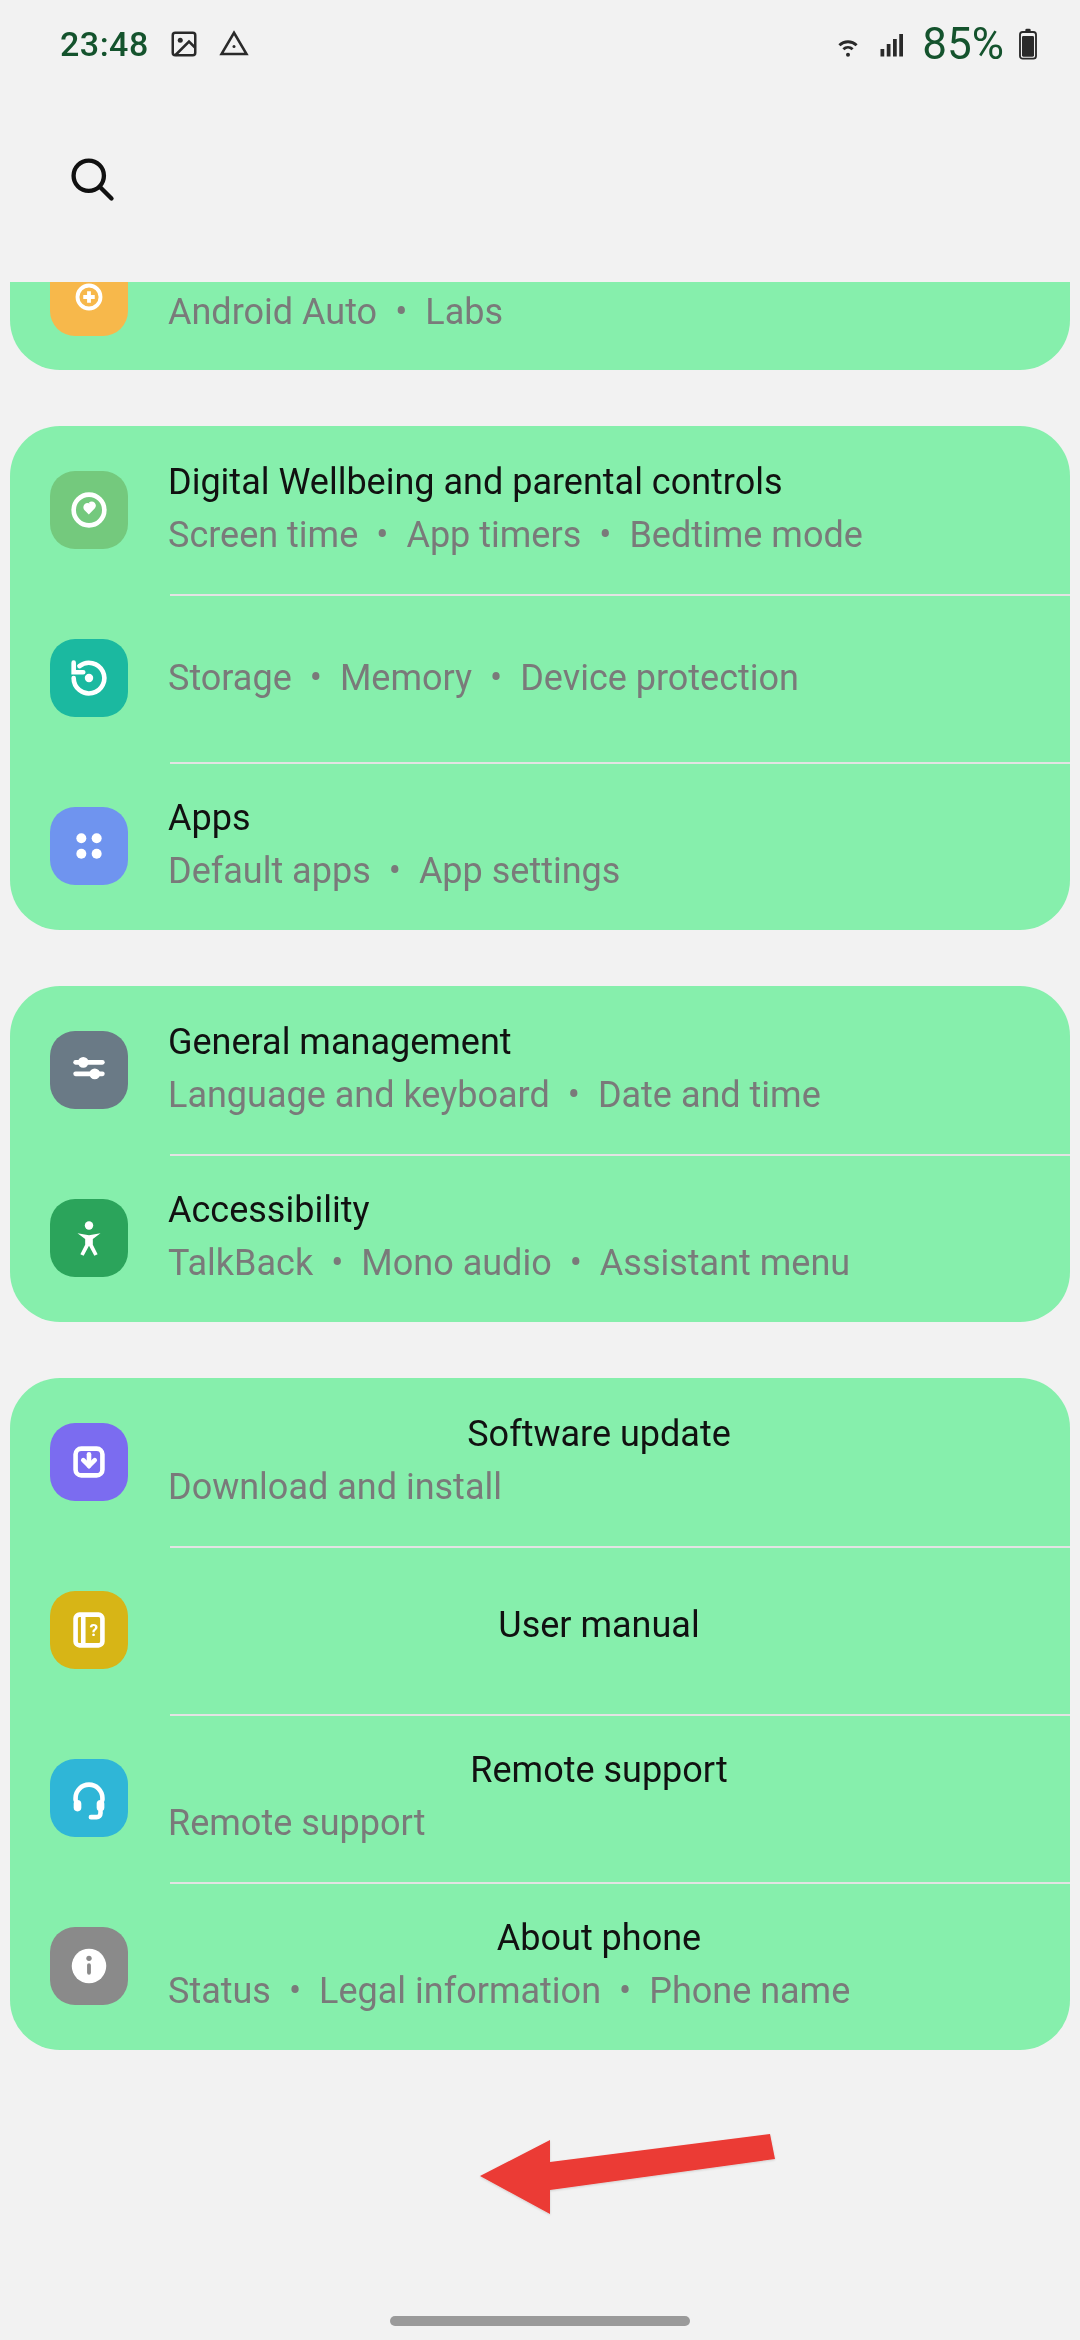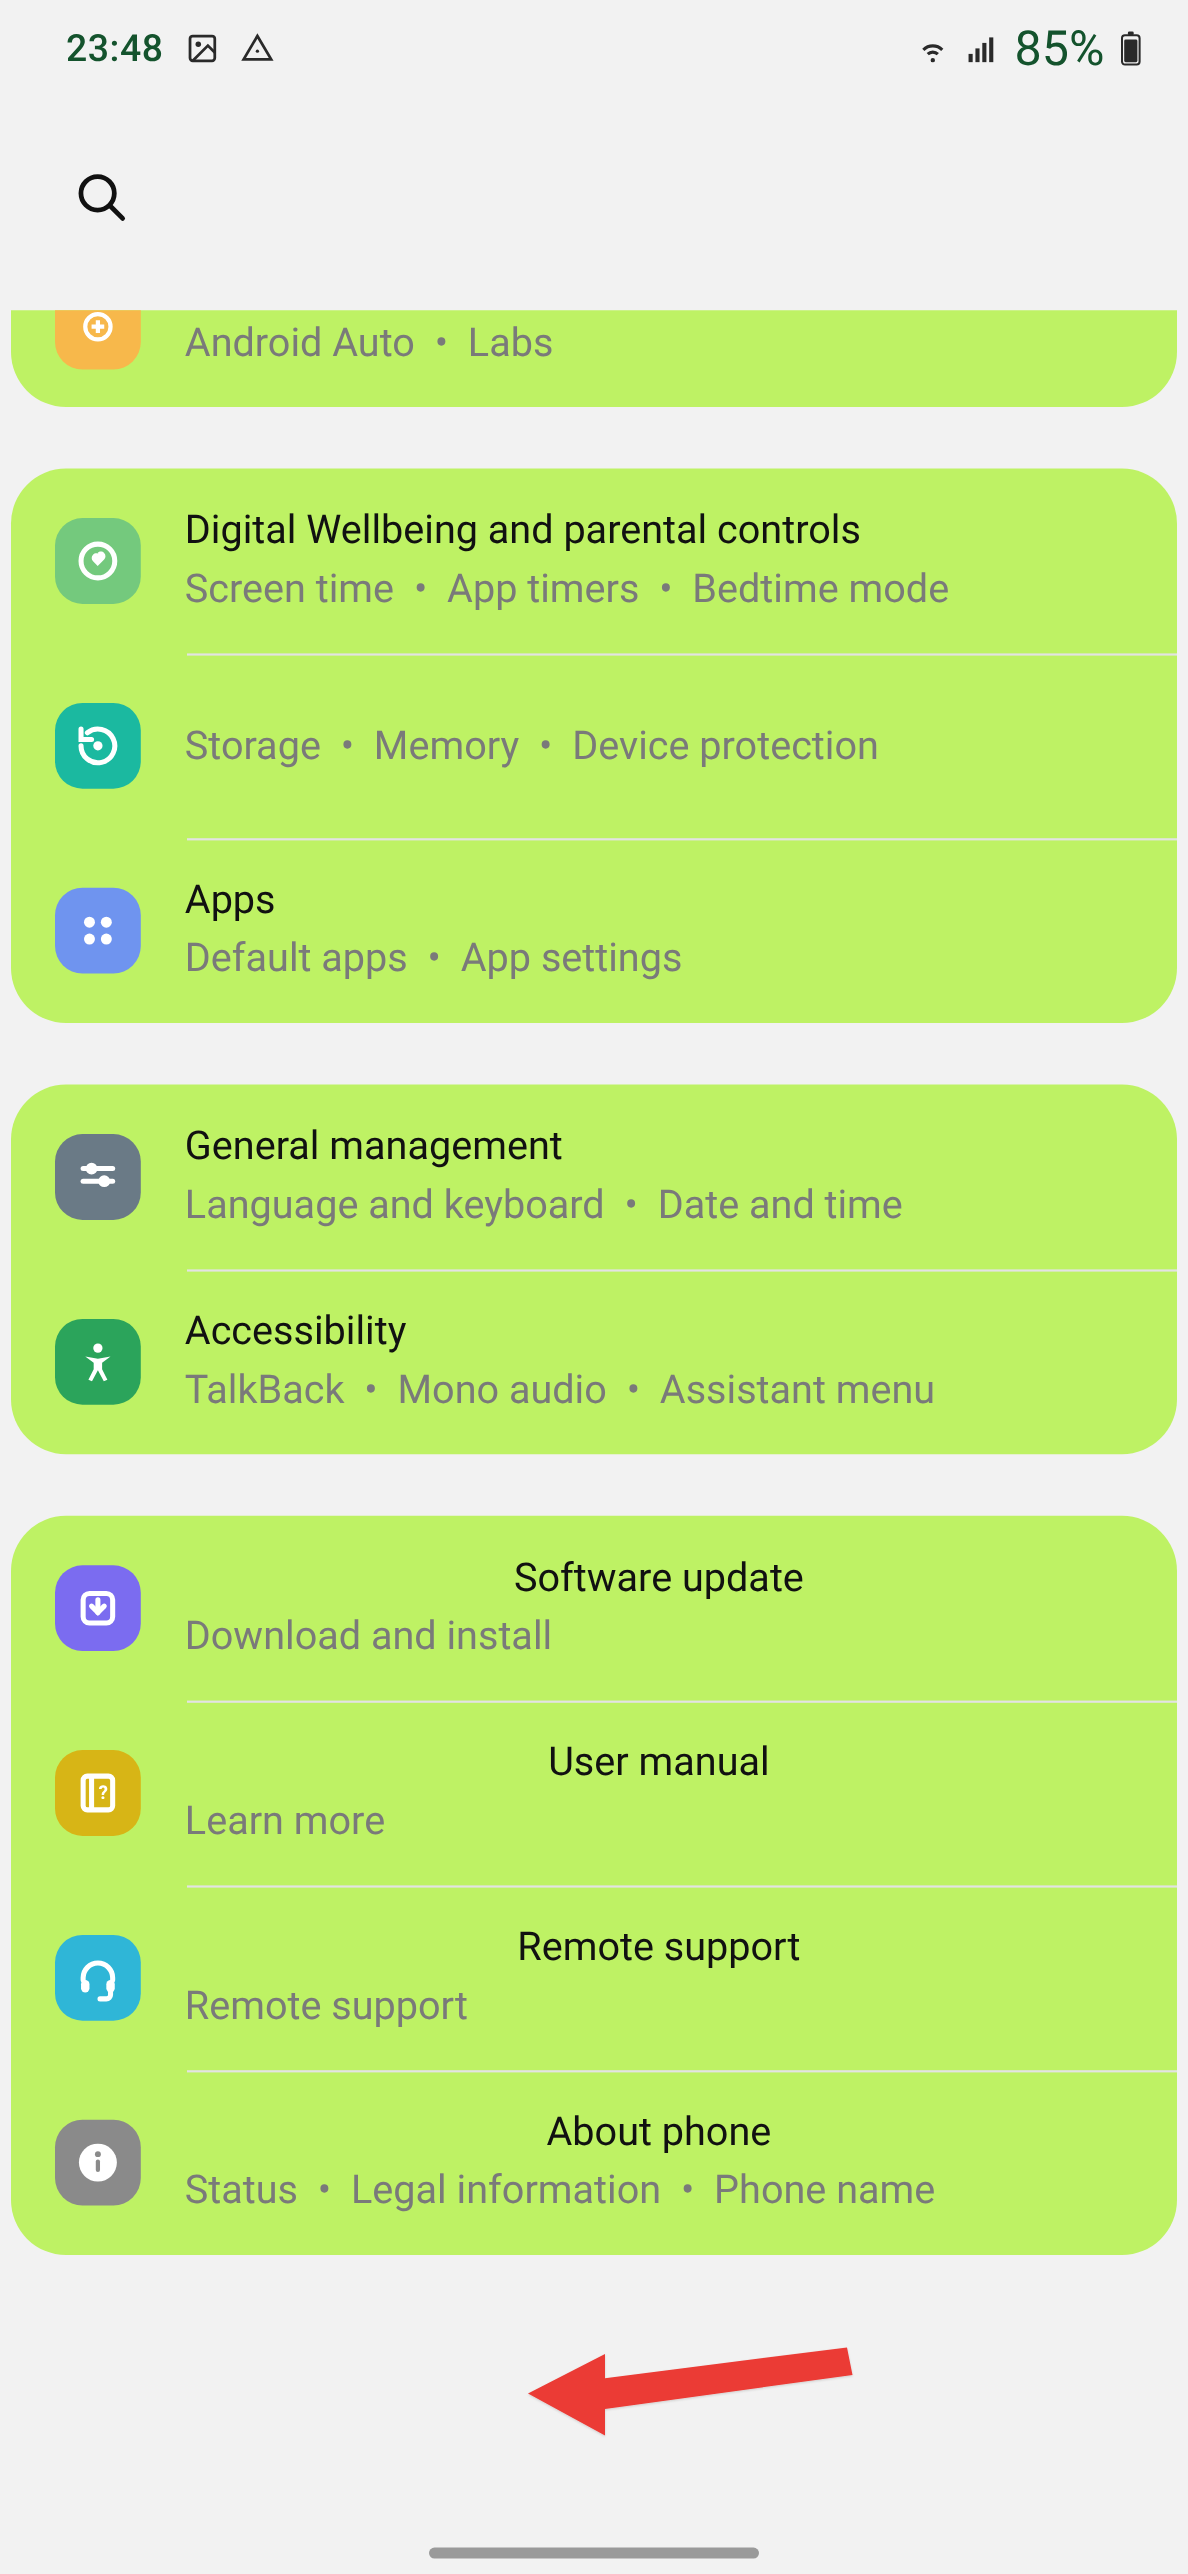--- a/index.html
+++ b/index.html
@@ -41,21 +41,21 @@
   }
   .search-btn {
     width: 64px; height: 64px;
     display: flex; align-items: center; justify-content: center;
     background: transparent; border: none;
   }
 
   
   .content { padding: 0 10px 40px 10px; }
   .group {
-    background: #bef264;
+    background: #86efac;
     border-radius: 50px;
     margin-bottom: 56px;
     overflow: hidden;
   }
   .group.partial-top {
     border-top-left-radius: 0;
     border-top-right-radius: 0;
     margin-top: 0;
   }
   .group:last-child { margin-bottom: 0; text-align: center; }
@@ -336,23 +336,20 @@
     <div class="item">
       <div class="item-icon ic-manual">
         <svg viewBox="0 0 24 24" fill="none" stroke="#fff" stroke-width="2.4">
             <rect x="5" y="4" width="14" height="16" rx="2"></rect>
             <line x1="9" y1="4" x2="9" y2="20"></line>
             <text x="14.5" y="15" font-size="9" fill="#fff" stroke="none" text-anchor="middle" font-weight="bold">?</text>
           </svg>
       </div>
       <div class="item-text">
         <div class="item-title">User manual</div>
-        <div class="item-sub">
-          <span>Learn more</span>
-        </div>
       </div>
     </div>
     <div class="item">
       <div class="item-icon ic-remote">
         <svg viewBox="0 0 24 24" fill="none" stroke="#fff" stroke-width="2.4" stroke-linecap="round">
             <path d="M5 13v-1a7 7 0 0 1 14 0v1"></path>
             <rect x="4" y="13" width="4" height="6" rx="2" fill="#fff" stroke="none"></rect>
             <rect x="16" y="13" width="4" height="6" rx="2" fill="#fff" stroke="none"></rect>
             <path d="M18 19v1a2 2 0 0 1-2 2h-3"></path>
           </svg>

